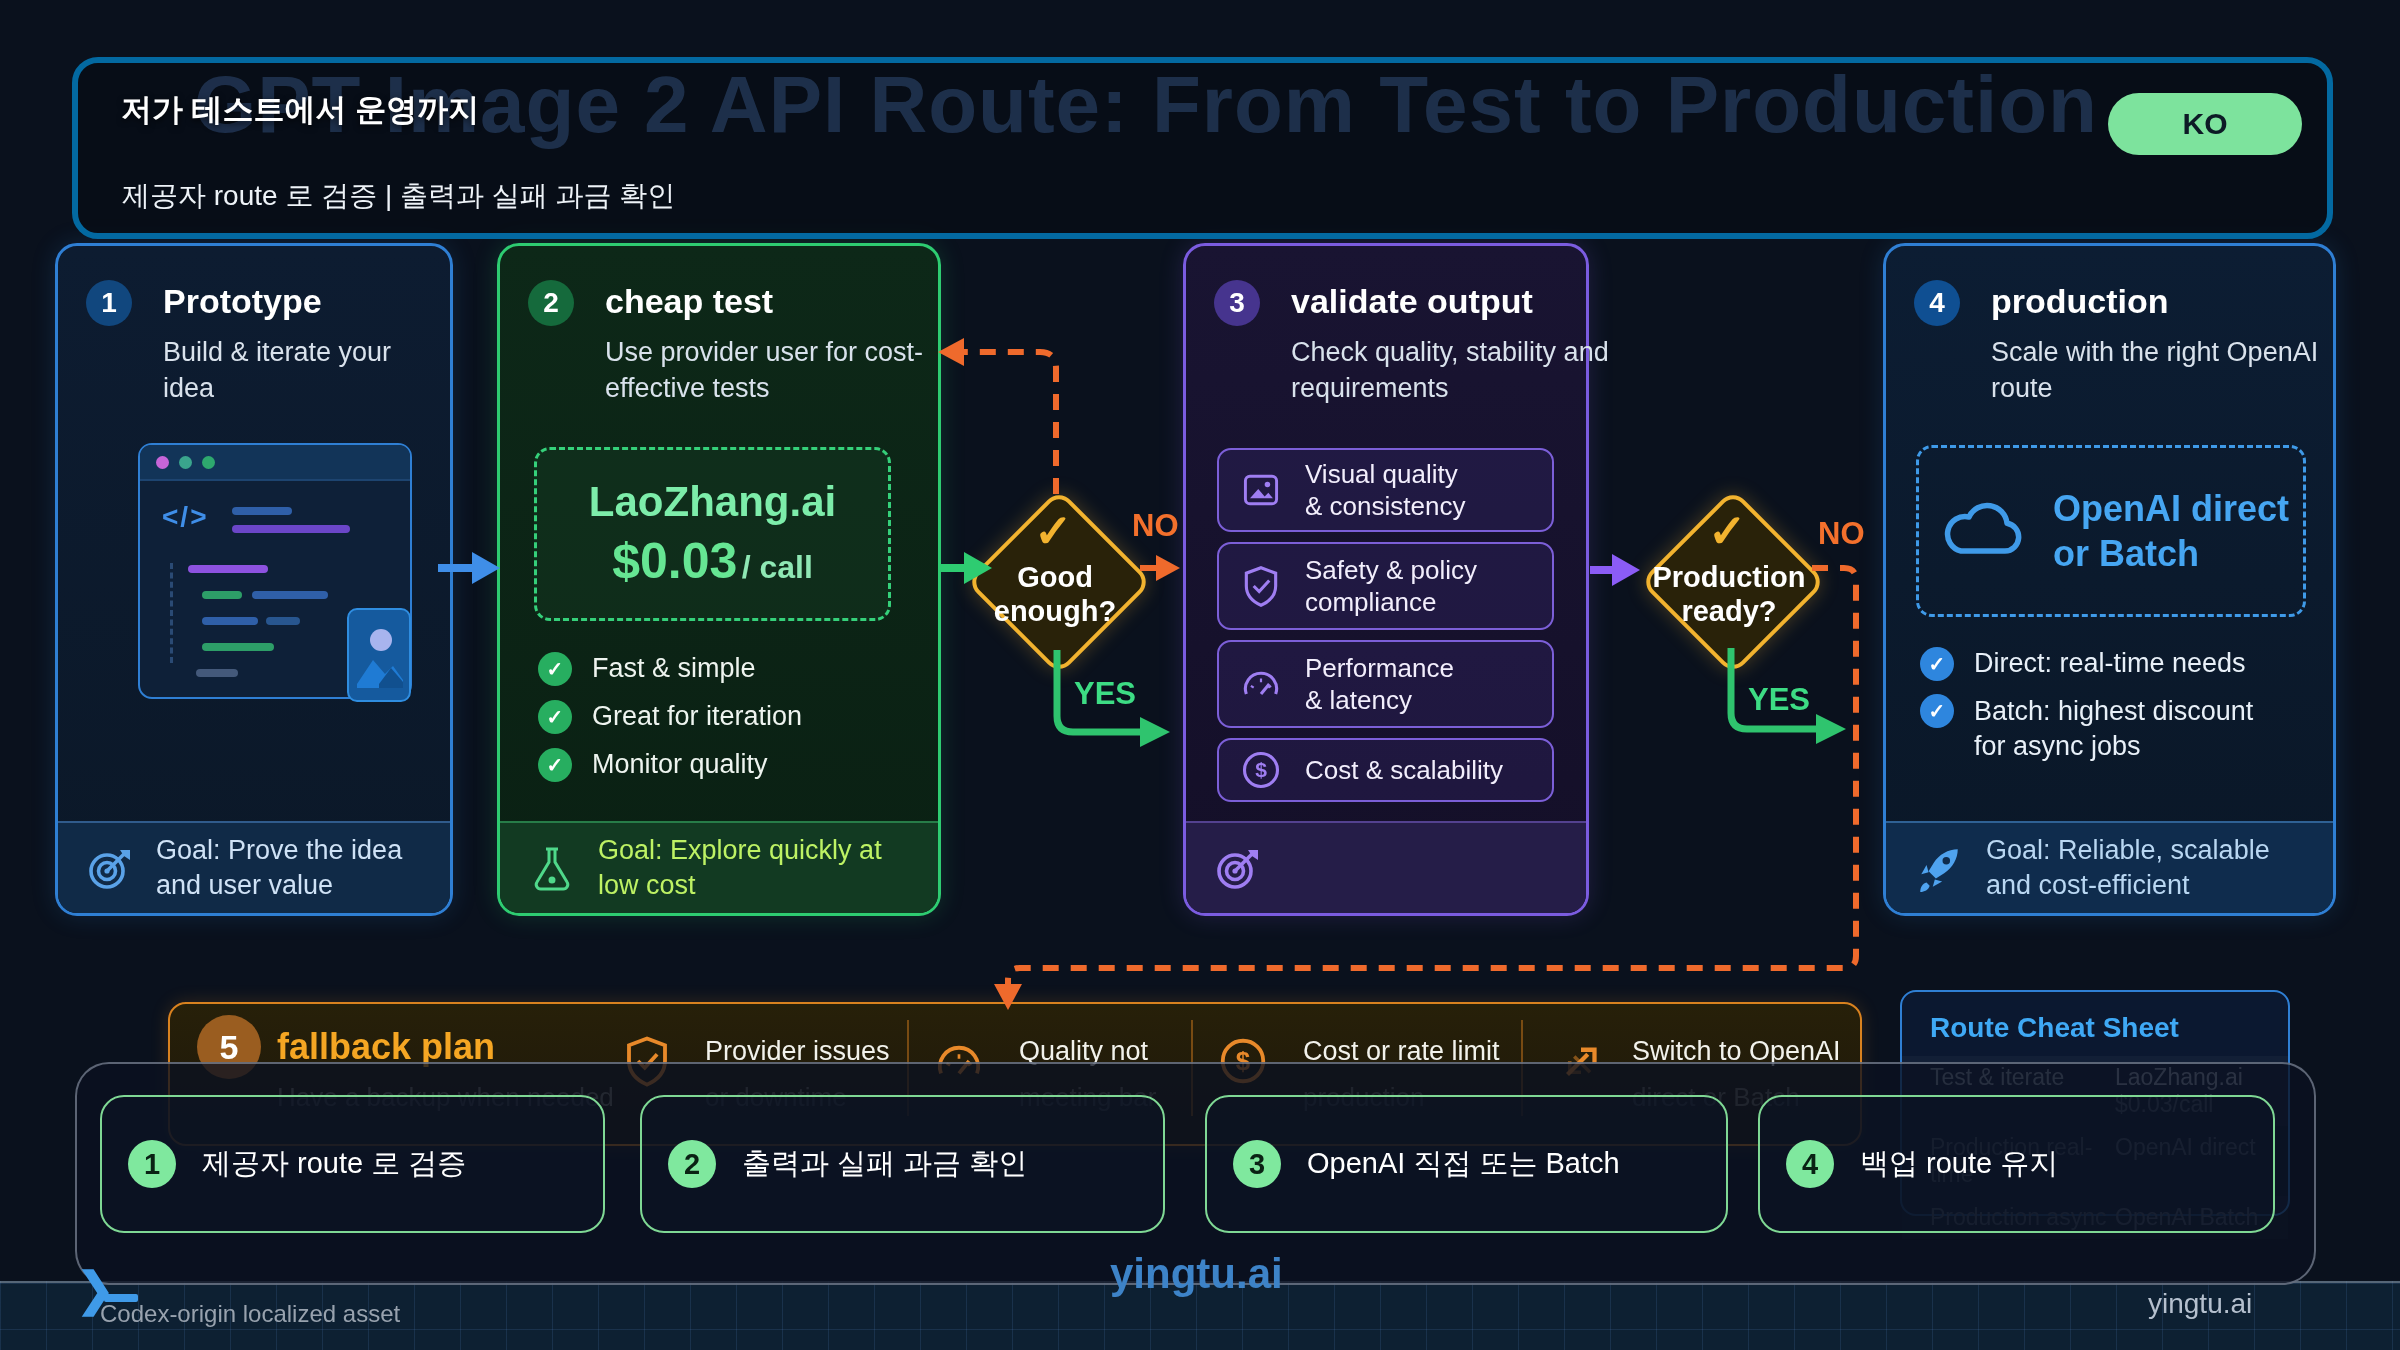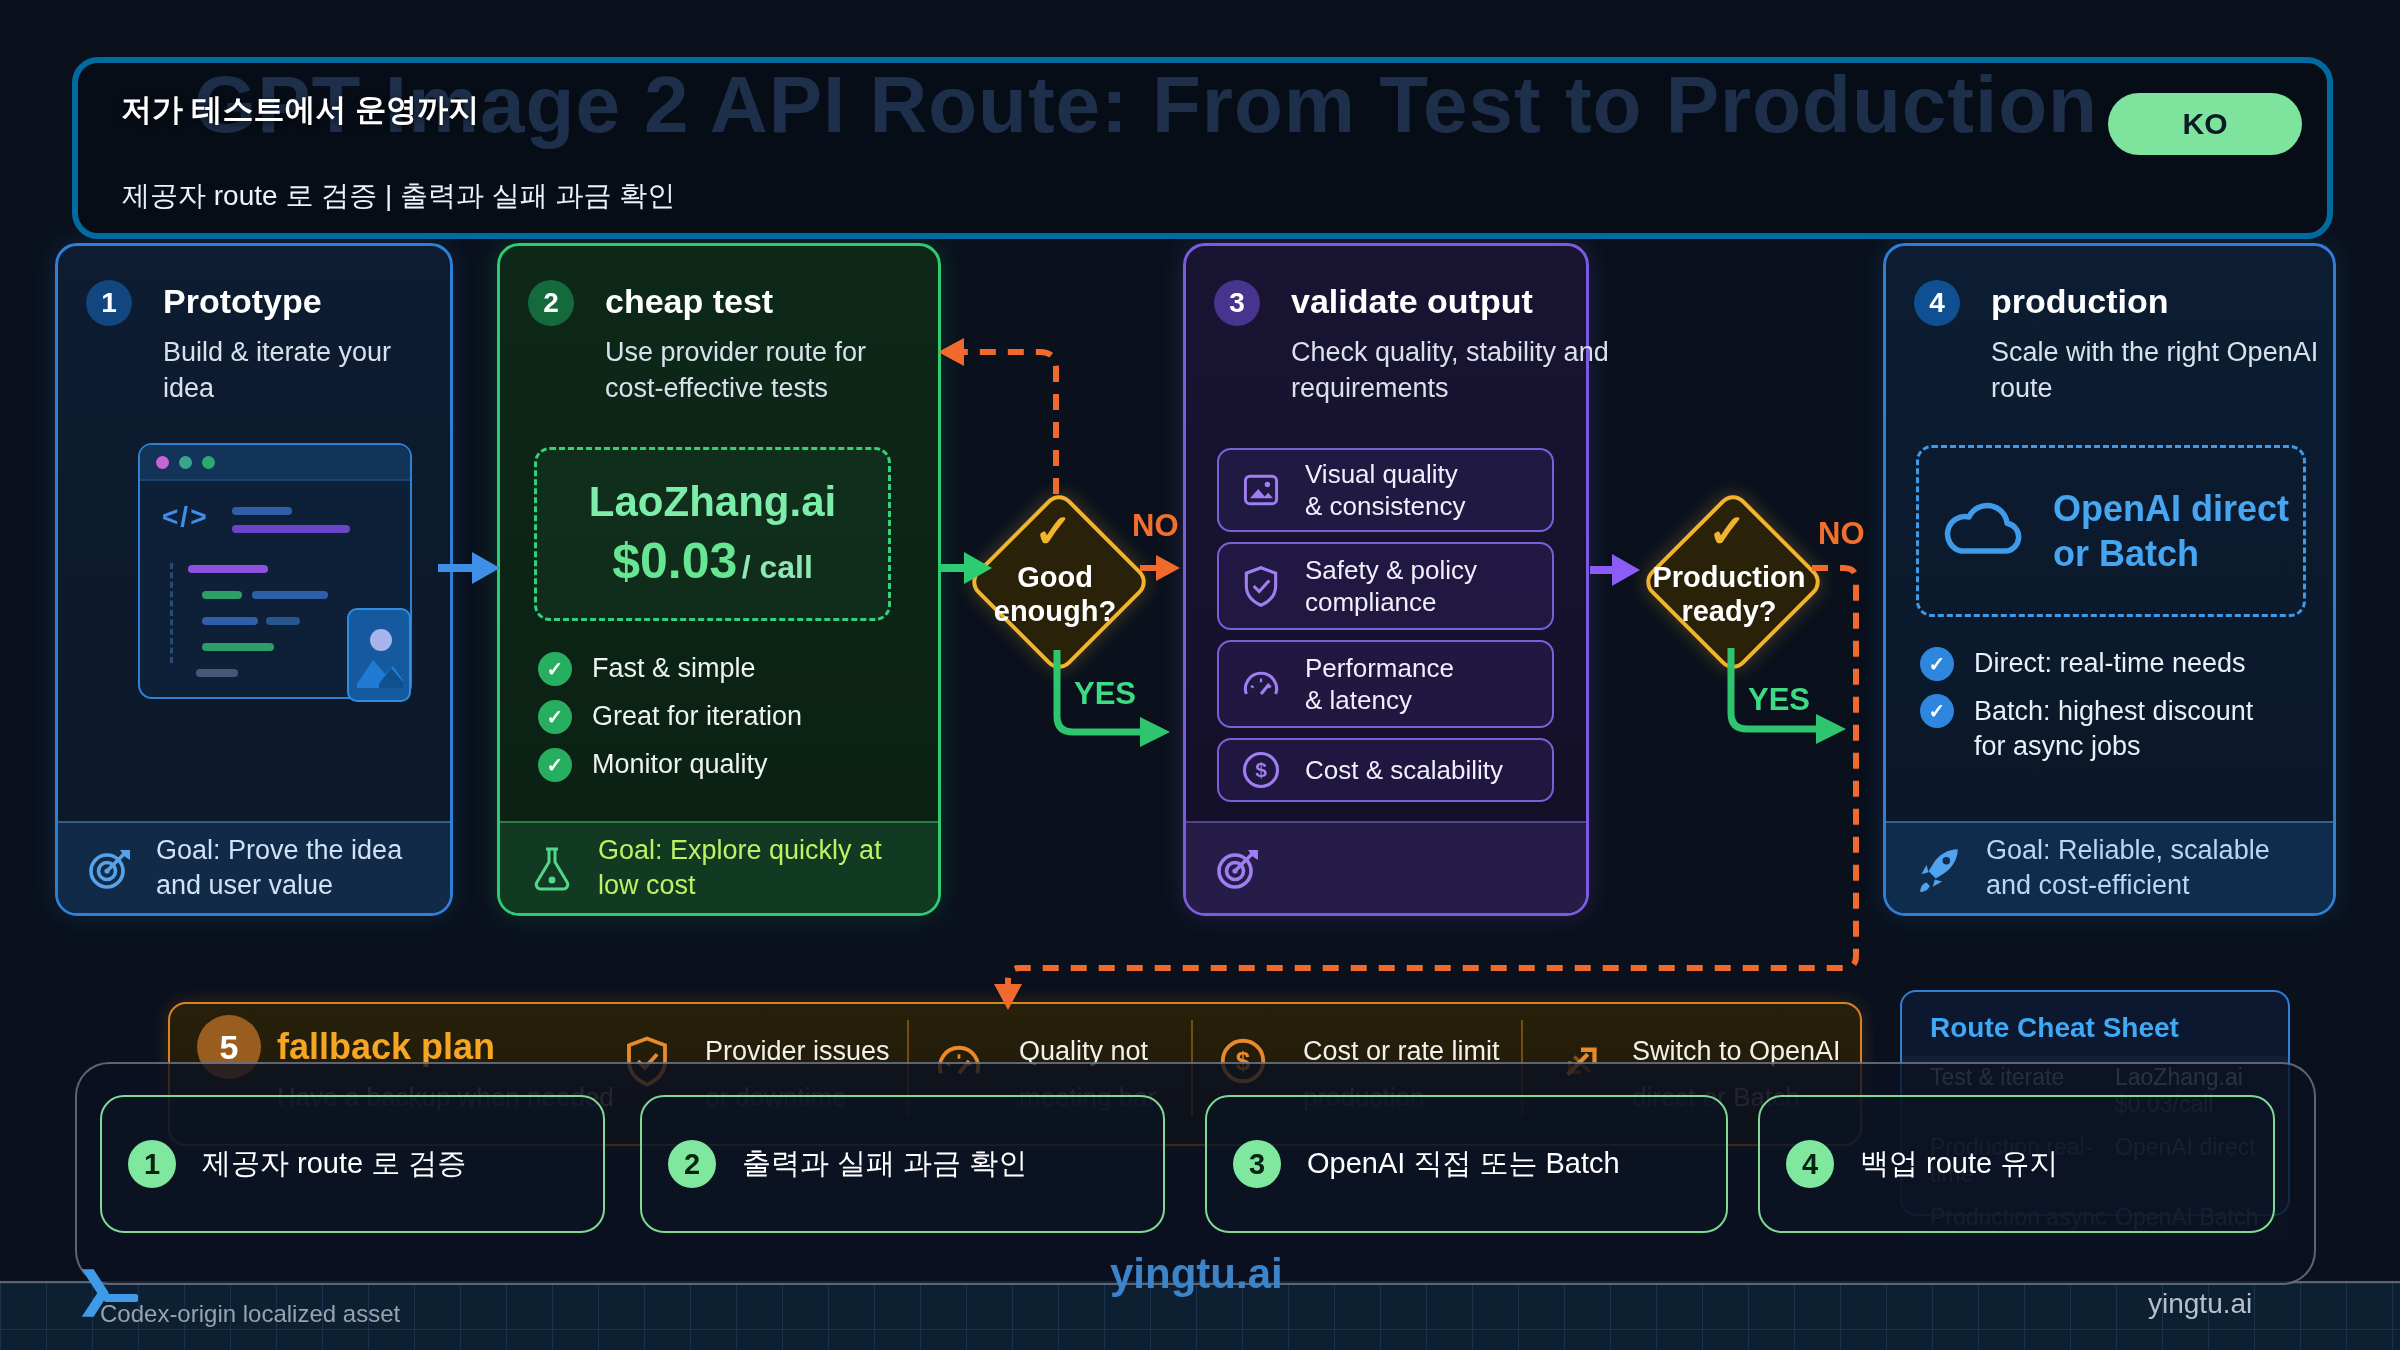--- a/index.html
+++ b/index.html
@@ -197,21 +197,21 @@
         <path d="M21 27 L38 10" stroke="currentColor" stroke-width="3.6"></path>
         <path d="M34 6 l10 0 0 10 -6 -4 z" fill="currentColor"></path>
       </svg>
       <div class="goal-text" style="width:260px">Goal: Prove the idea and user value</div>
     </div>
   </div>
 
   <div class="card card2">
     <div class="badge">2</div>
     <div class="c-title">cheap test</div>
-    <div class="c-sub" style="width:320px">Use provider route for cost-effective tests</div>
+    <div class="c-sub" style="width:320px">Use provider user for cost-effective tests</div>
     <div class="dash-green">
       <div class="lz-name">LaoZhang.ai</div>
       <div>
         <span class="lz-price">$0.03</span>
         <span class="lz-unit">/ call</span>
       </div>
     </div>
     <div class="checks" style="top:405px">
       <div class="check-row">
         <span class="checkdot">✓</span>

